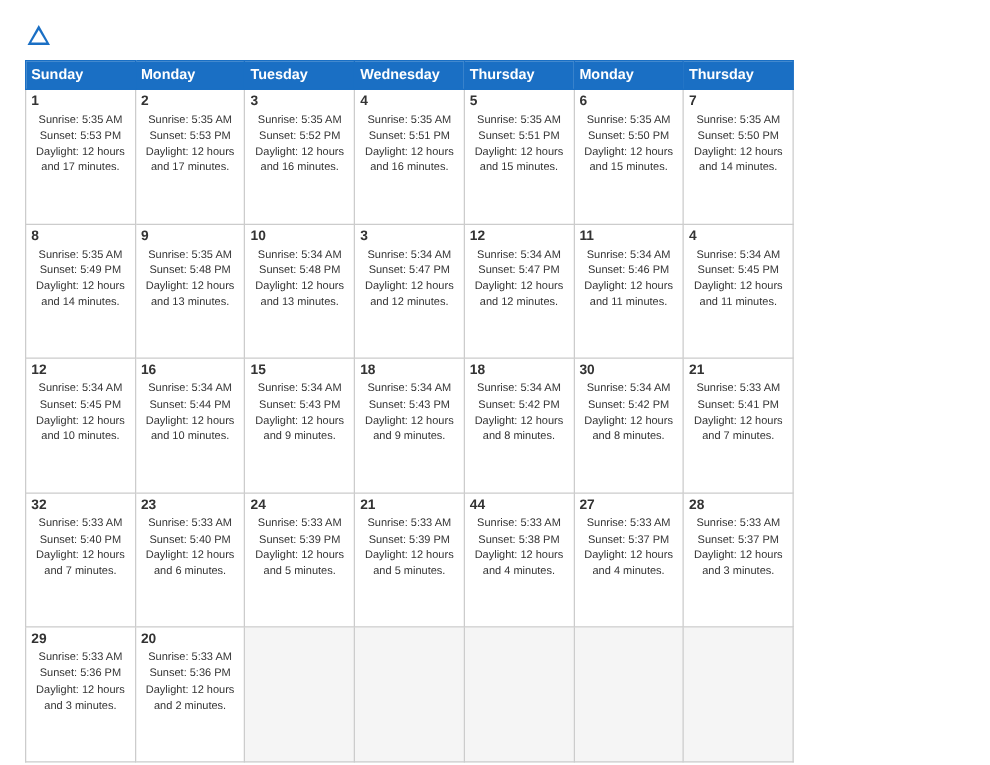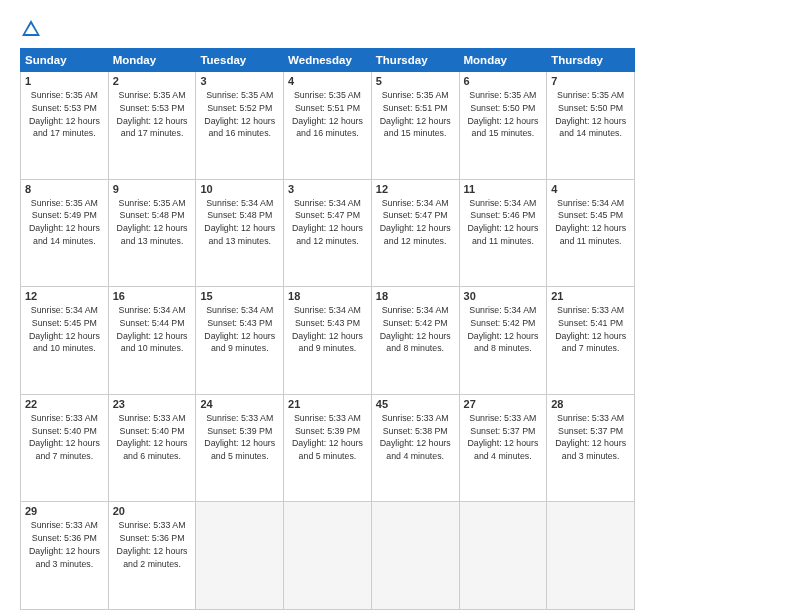--- a/index.html
+++ b/index.html
@@ -208,37 +208,37 @@
             <span class="day-num">30</span>
             <div class="day-info">Sunrise: 5:34 AM<br>Sunset: 5:42 PM<br>Daylight: 12 hours<br>and 8 minutes.</div>
           </td>
           <td>
             <span class="day-num">21</span>
             <div class="day-info">Sunrise: 5:33 AM<br>Sunset: 5:41 PM<br>Daylight: 12 hours<br>and 7 minutes.</div>
           </td>
         </tr>
         <tr>
           <td>
-            <span class="day-num">22</span>
+            <span class="day-num">32</span>
             <div class="day-info">Sunrise: 5:33 AM<br>Sunset: 5:40 PM<br>Daylight: 12 hours<br>and 7 minutes.</div>
           </td>
           <td>
             <span class="day-num">23</span>
             <div class="day-info">Sunrise: 5:33 AM<br>Sunset: 5:40 PM<br>Daylight: 12 hours<br>and 6 minutes.</div>
           </td>
           <td>
             <span class="day-num">24</span>
             <div class="day-info">Sunrise: 5:33 AM<br>Sunset: 5:39 PM<br>Daylight: 12 hours<br>and 5 minutes.</div>
           </td>
           <td>
             <span class="day-num">21</span>
             <div class="day-info">Sunrise: 5:33 AM<br>Sunset: 5:39 PM<br>Daylight: 12 hours<br>and 5 minutes.</div>
           </td>
           <td>
-            <span class="day-num">45</span>
+            <span class="day-num">44</span>
             <div class="day-info">Sunrise: 5:33 AM<br>Sunset: 5:38 PM<br>Daylight: 12 hours<br>and 4 minutes.</div>
           </td>
           <td>
             <span class="day-num">27</span>
             <div class="day-info">Sunrise: 5:33 AM<br>Sunset: 5:37 PM<br>Daylight: 12 hours<br>and 4 minutes.</div>
           </td>
           <td>
             <span class="day-num">28</span>
             <div class="day-info">Sunrise: 5:33 AM<br>Sunset: 5:37 PM<br>Daylight: 12 hours<br>and 3 minutes.</div>
           </td>

